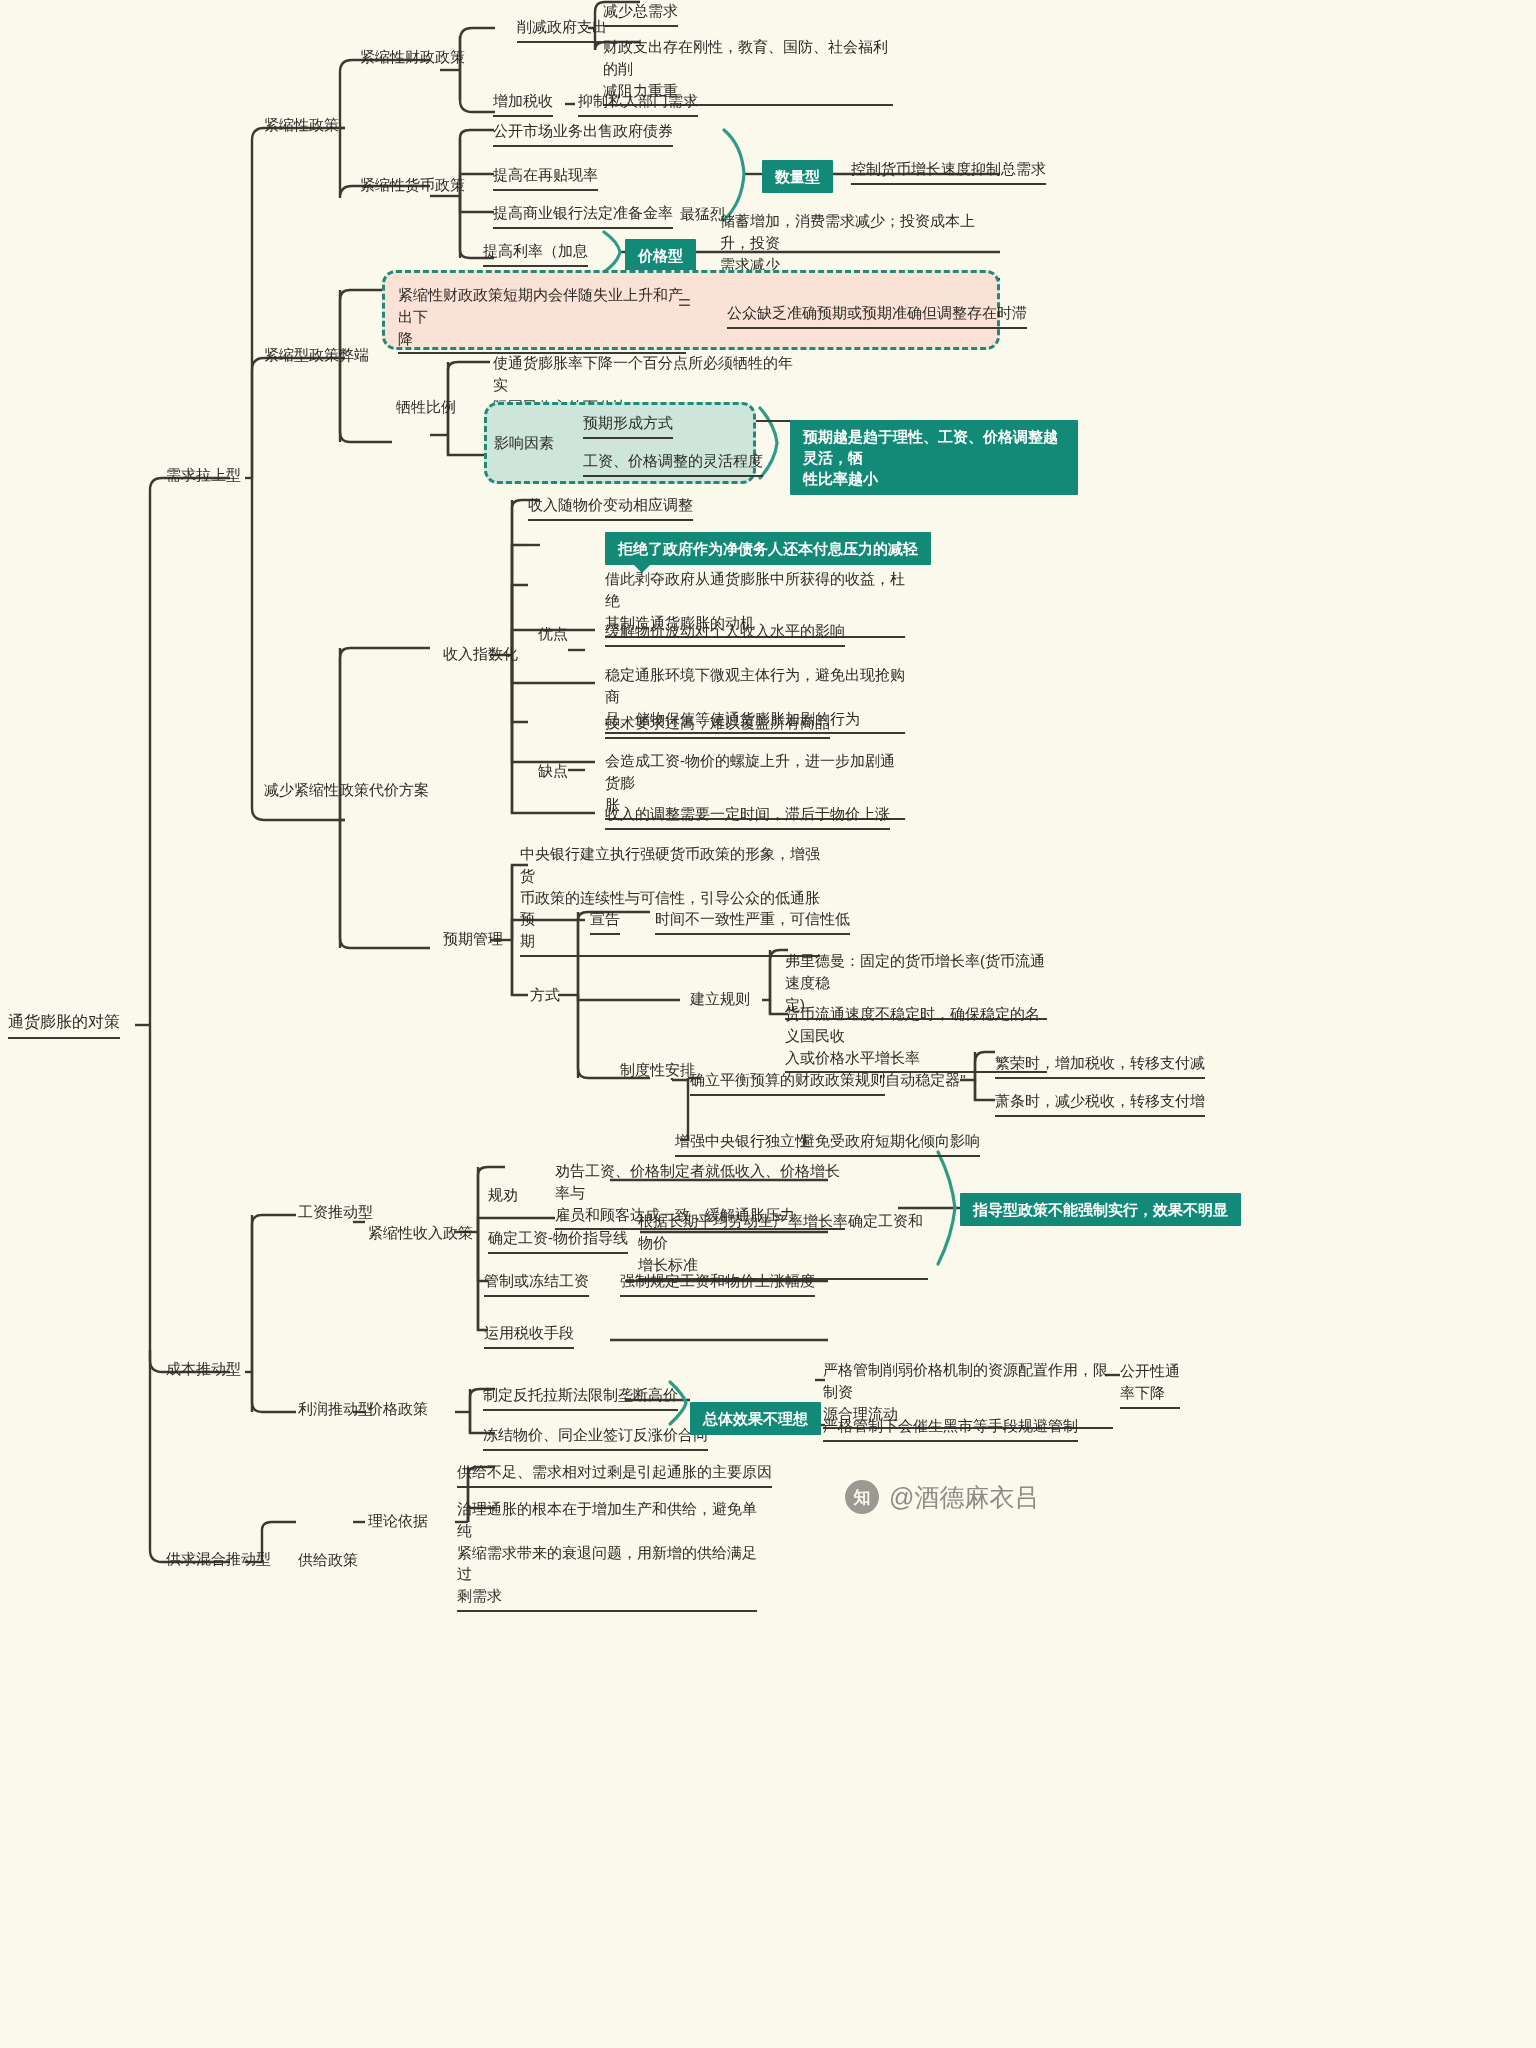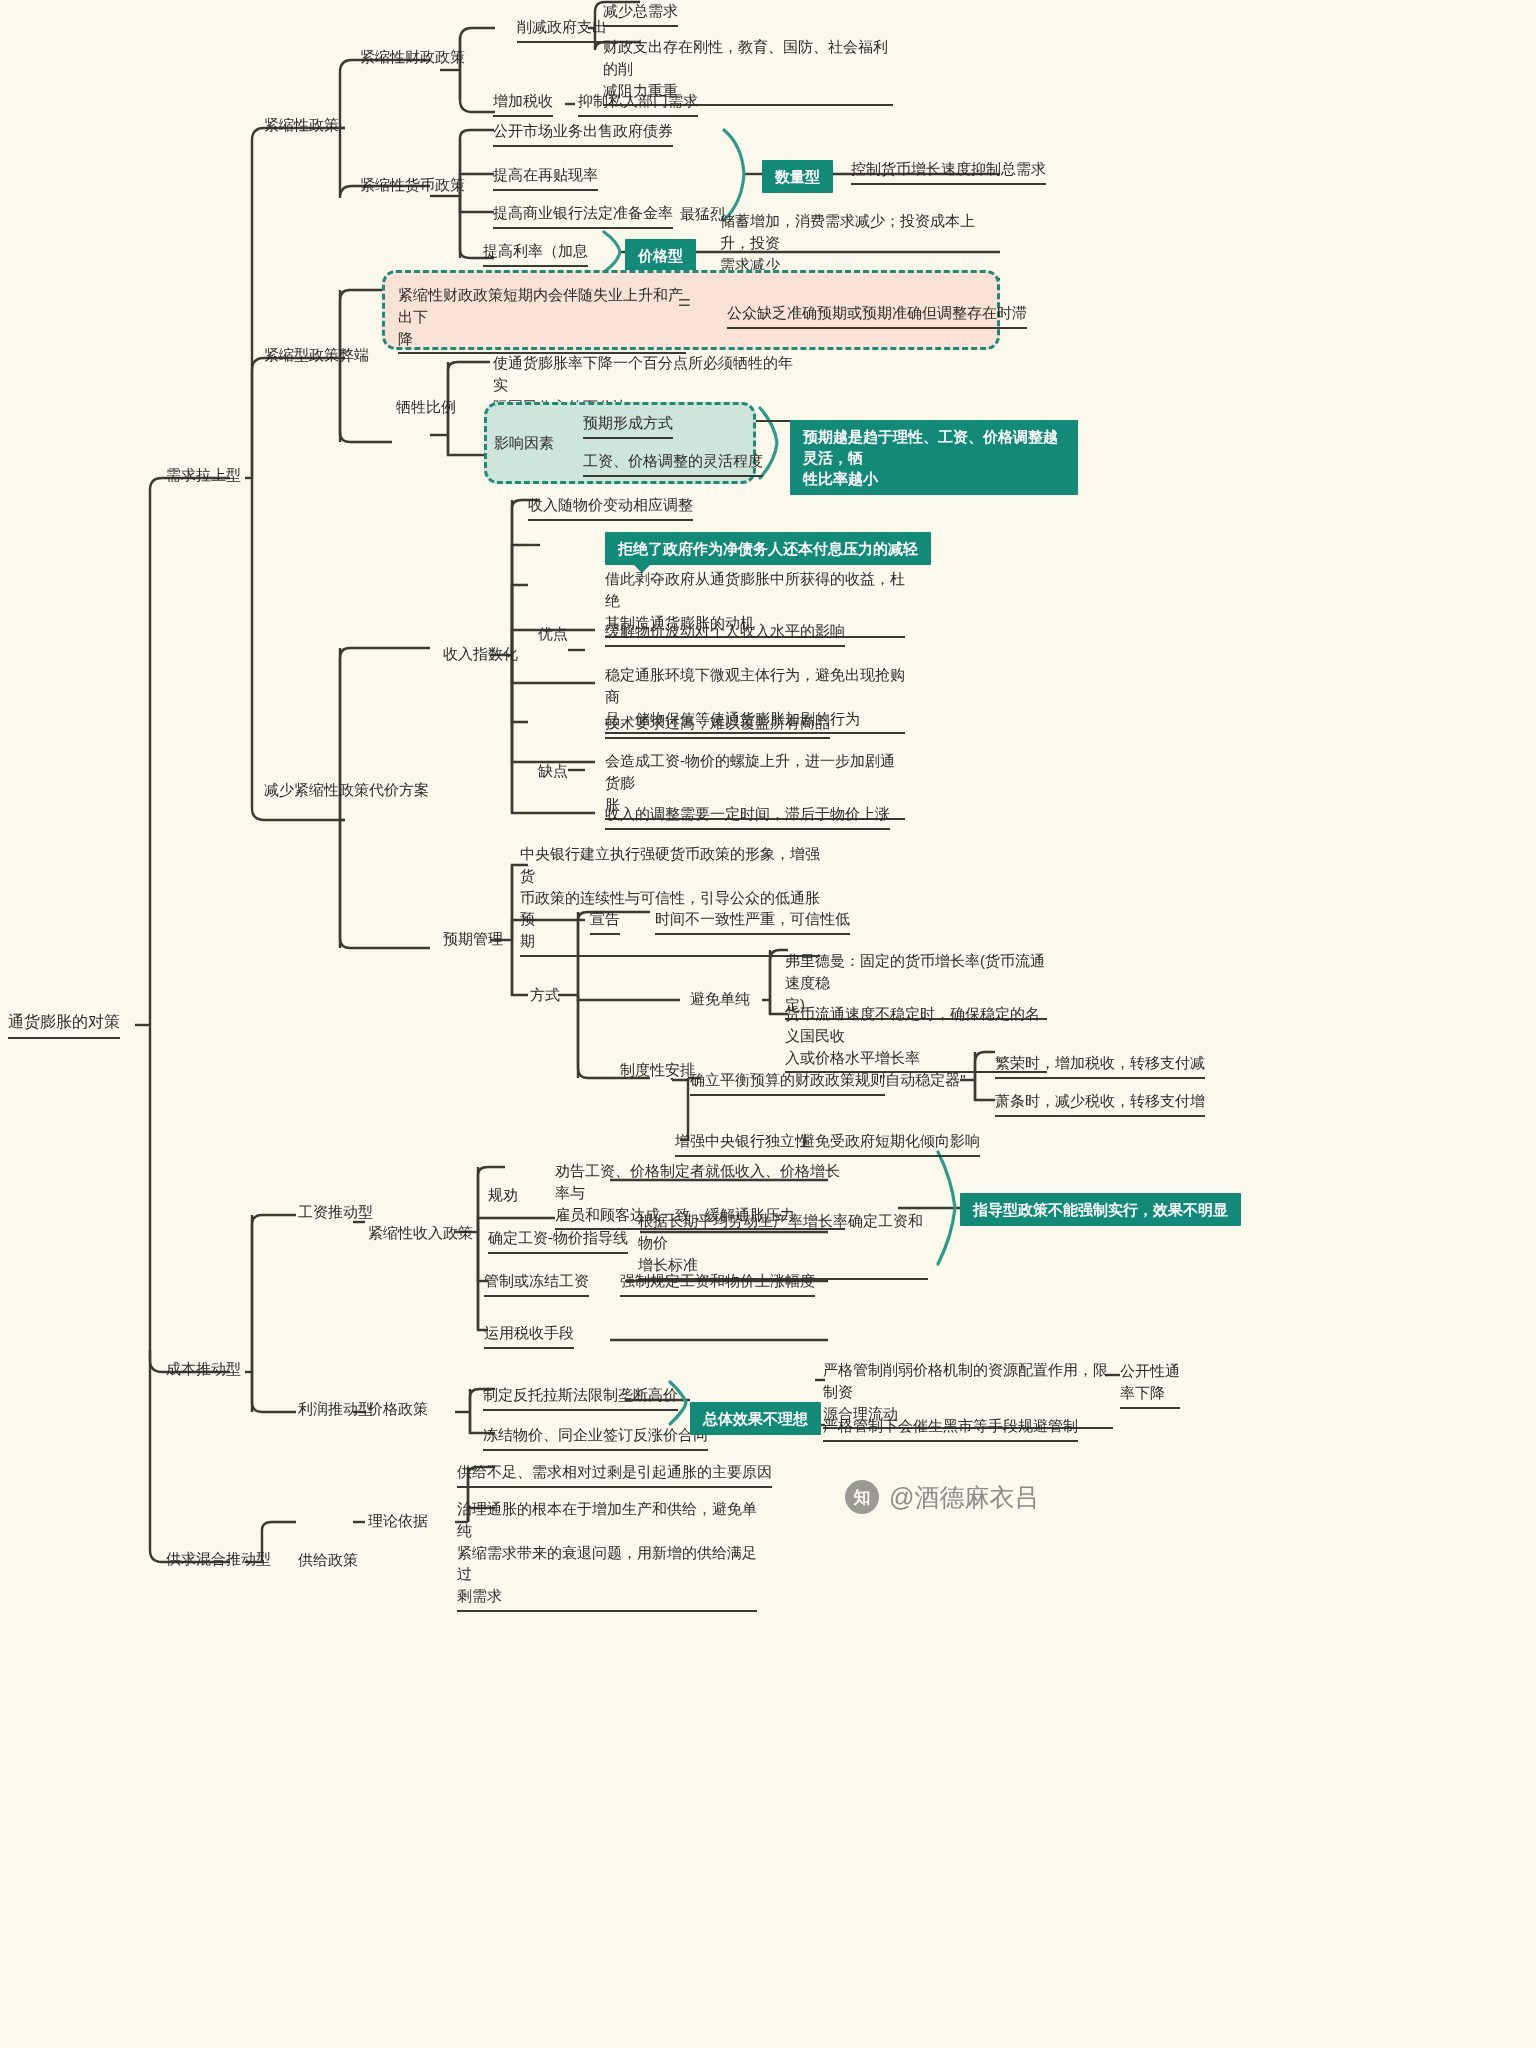--- a/index.html
+++ b/index.html
@@ -299,21 +299,21 @@
 胀</div>
   <div class="node u" style="left:605px; top:803px;">收入的调整需要一定时间，滞后于物价上涨</div>
 
   <div class="node plain" style="left:443px; top:928px;">预期管理</div>
   <div class="node u" style="left:520px; top:843px; width:300px;">中央银行建立执行强硬货币政策的形象，增强货
 币政策的连续性与可信性，引导公众的低通胀预
 期</div>
   <div class="node plain" style="left:530px; top:984px;">方式</div>
   <div class="node u" style="left:590px; top:908px;">宣告</div>
   <div class="node u" style="left:655px; top:908px;">时间不一致性严重，可信性低</div>
-  <div class="node plain" style="left:690px; top:988px;">避免单纯</div>
+  <div class="node plain" style="left:690px; top:988px;">建立规则</div>
   <div class="node u" style="left:785px; top:950px; width:262px;">弗里德曼：固定的货币增长率(货币流通速度稳
 定)</div>
   <div class="node u" style="left:785px; top:1003px; width:262px;">货币流通速度不稳定时，确保稳定的名义国民收
 入或价格水平增长率</div>
   <div class="node plain" style="left:620px; top:1059px;">制度性安排</div>
   <div class="node u" style="left:690px; top:1069px;">确立平衡预算的财政政策规则</div>
   <div class="node plain" style="left:880px; top:1069px;">"自动稳定器"</div>
   <div class="node u" style="left:995px; top:1052px;">繁荣时，增加税收，转移支付减</div>
   <div class="node u" style="left:995px; top:1090px;">萧条时，减少税收，转移支付增</div>
   <div class="node u" style="left:675px; top:1130px;">增强中央银行独立性</div>

